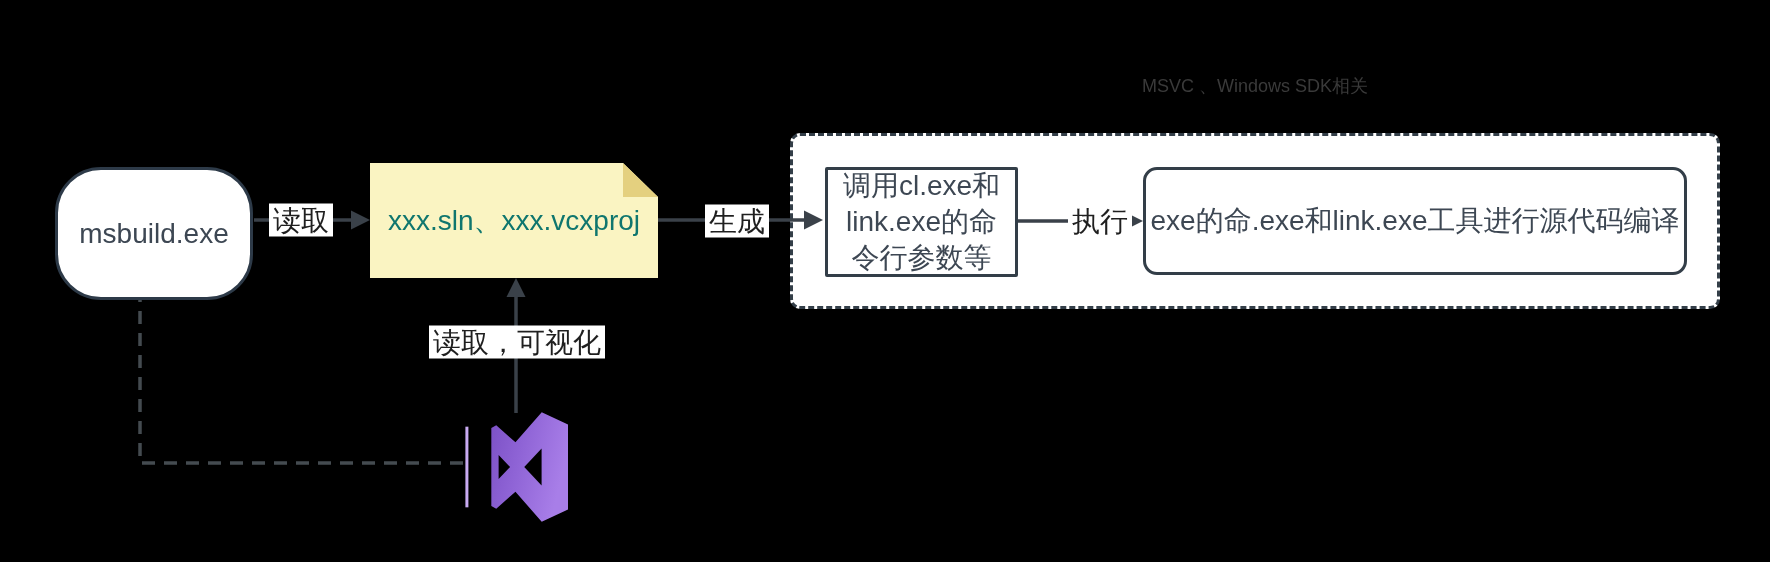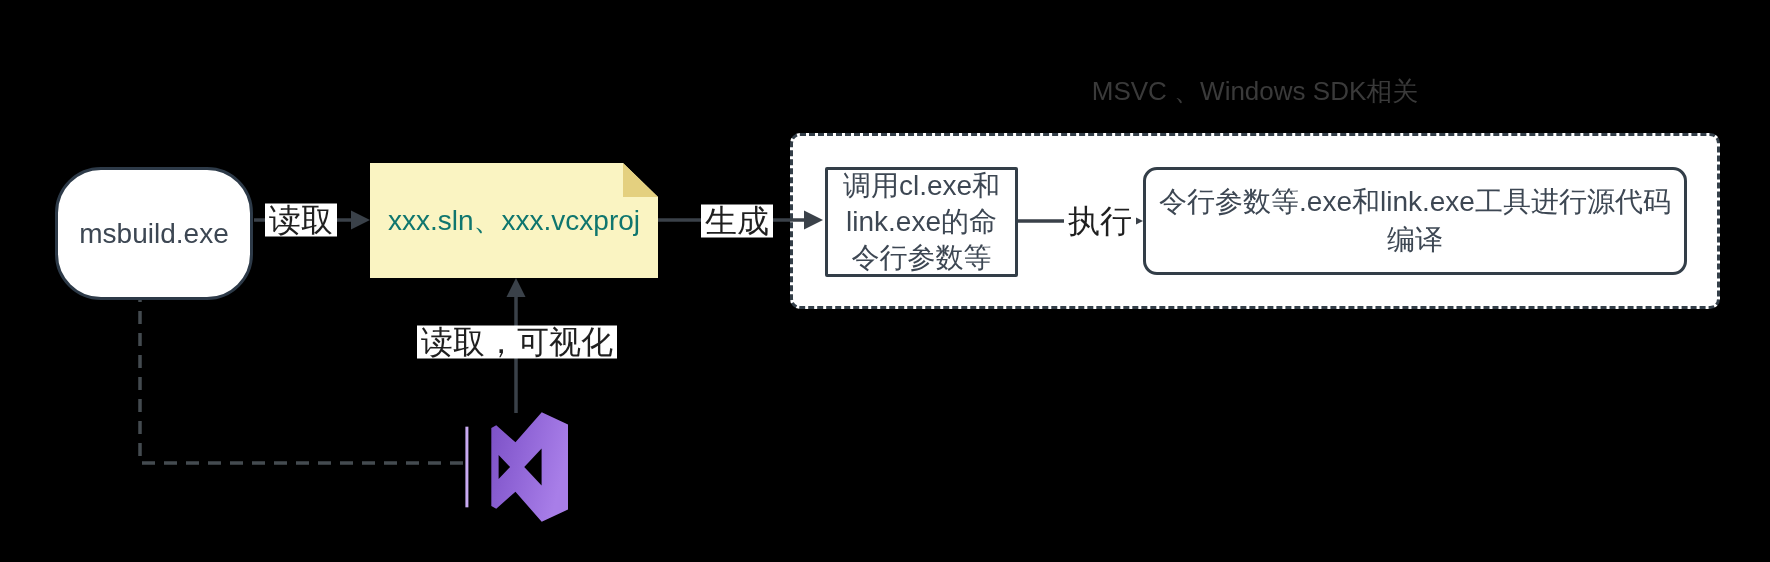--- a/index.html
+++ b/index.html
@@ -66,42 +66,42 @@
     border: 3.5px dashed #333e48;
     border-radius: 10px;
     box-sizing: border-box;
   }
   .group-title {
     position: absolute;
     left: 790px; top: 74px;
     width: 930px;
     text-align: center;
     color: #3a3a3a;
-    font-size: 26px;
+    font-size: 18px;
   }
   .node-params {
     left: 825px; top: 167px;
     width: 193px; height: 110px;
     border-radius: 2px;
     border-color: #333e48;
     white-space: pre-line;
     line-height: 36px;
   }
   .node-compile {
     left: 1143px; top: 167px;
     width: 544px; height: 108px;
     border-radius: 14px;
     border-color: #333e48;
   }
   .edge-label {
     position: absolute;
     transform: translate(-50%, -50%);
     background: #ffffff;
     color: #1f1f1f;
-    font-size: 32px;
+    font-size: 28px;
     line-height: 33px;
     padding: 0 4px;
     white-space: nowrap;
   }
   .vs-logo {
     position: absolute;
     left: 464px; top: 412px;
     width: 104px; height: 110px;
   }
 </style>
@@ -142,21 +142,21 @@
     <div class="note-label">xxx.sln、xxx.vcxproj</div>
   </div>
 
   <div class="node node-params">
     <span>调用cl.exe和
 link.exe的命
 令行参数等</span>
   </div>
 
   <div class="node node-compile">
-    <span>令行参数等.exe和link.exe工具进行源代码编译</span>
+    <span>exe的命.exe和link.exe工具进行源代码编译</span>
   </div>
 
   <div class="edge-label" style="left:301px; top:220px;">读取</div>
   <div class="edge-label" style="left:737px; top:221px;">生成</div>
   <div class="edge-label" style="left:1066px; top:221px;margin-left:34px;">执行</div>
   <div class="edge-label" style="left:517px; top:342px;">读取，可视化</div>
 
   <svg class="vs-logo" viewBox="0 0 26 24" preserveAspectRatio="none">
     <defs>
       <linearGradient id="vsgrad" x1="0" y1="0" x2="1" y2="0.35">

